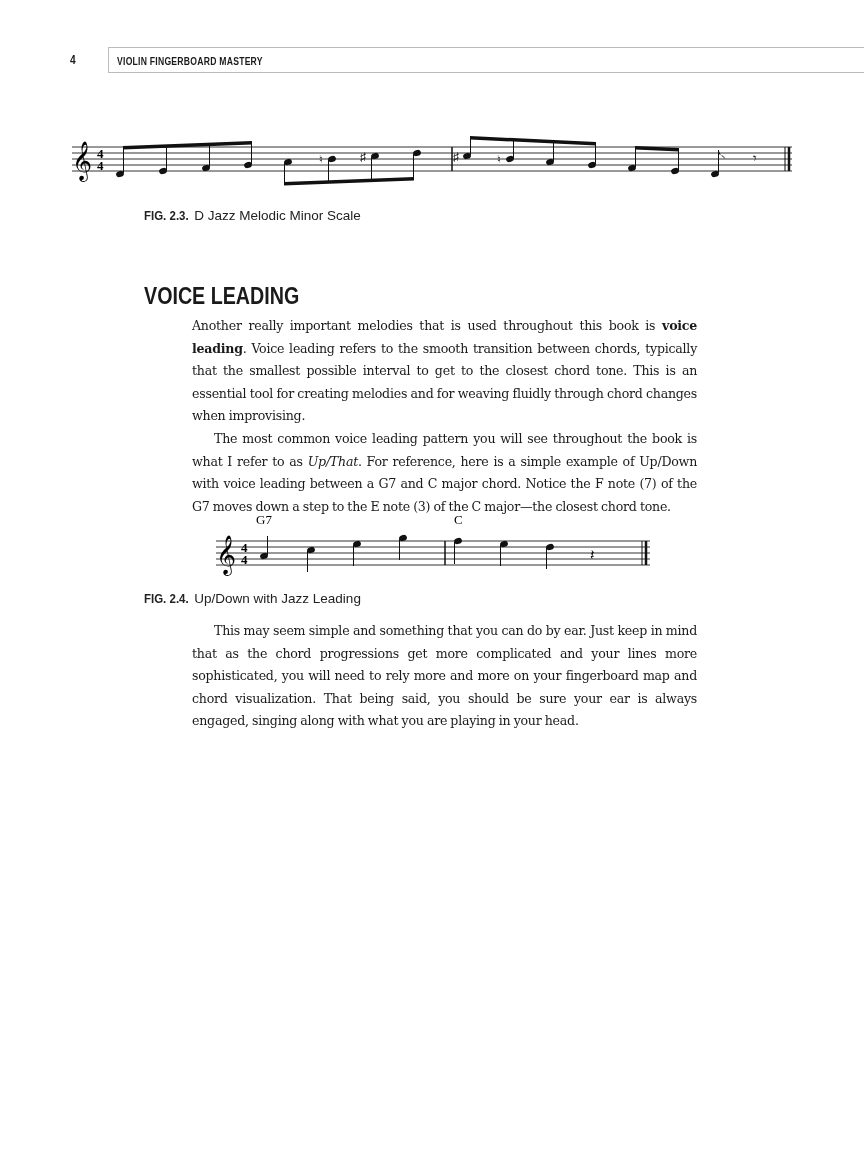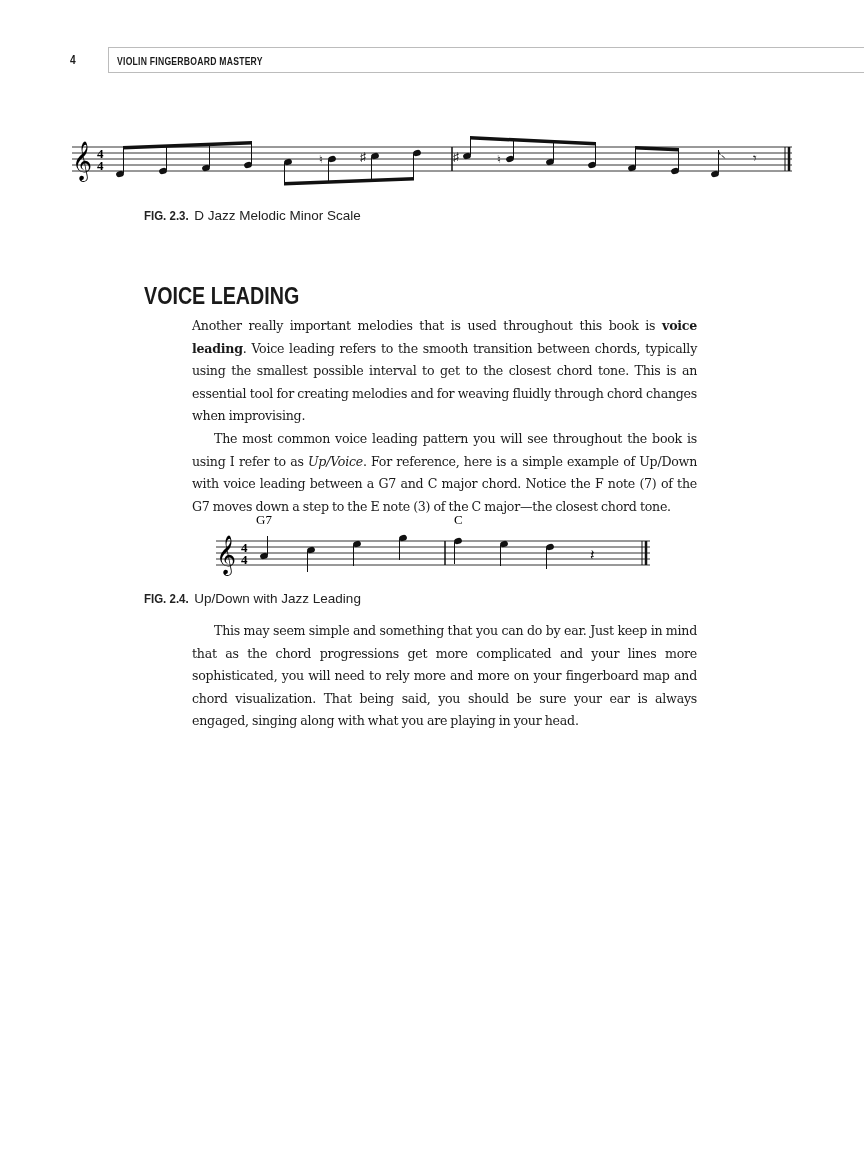--- a/index.html
+++ b/index.html
@@ -88,22 +88,22 @@
 </svg>
 
 <div class="caption" style="top:208px">
   <b>FIG. 2.3.</b>
   <span>D Jazz Melodic Minor Scale</span>
 </div>
 
 <div class="heading">VOICE LEADING</div>
 
 <div class="para" style="top:315px">
-  <p><span>Another really important melodies that is used throughout this book is </span><b>voice leading</b><span>. Voice leading refers to the smooth transition between chords, typically using the smallest possible interval to get to the closest chord tone. This is an essential tool for creating melodies and for weaving fluidly through chord changes when improvising.</span></p>
-  <p class="indent"><span>The most common voice leading pattern you will see throughout the book is using I refer to as </span><i>Up/Voice</i><span>. For reference, here is a simple example of Up/Down with voice leading between a G7 and C major chord. Notice the F note (7) of the G7 moves down a step to the E note (3) of the C major—the closest chord tone.</span></p>
+  <p><span>Another really important melodies that is used throughout this book is </span><b>voice leading</b><span>. Voice leading refers to the smooth transition between chords, typically that the smallest possible interval to get to the closest chord tone. This is an essential tool for creating melodies and for weaving fluidly through chord changes when improvising.</span></p>
+  <p class="indent"><span>The most common voice leading pattern you will see throughout the book is what I refer to as </span><i>Up/That</i><span>. For reference, here is a simple example of Up/Down with voice leading between a G7 and C major chord. Notice the F note (7) of the G7 moves down a step to the E note (3) of the C major—the closest chord tone.</span></p>
 </div>
 
 <svg class="staff" style="left:214px;top:508px" width="440" height="68" viewBox="0 0 440 68">
   <text x="42" y="16" class="chord">G7</text>
   <text x="240" y="16" class="chord">C</text>
   <g stroke="#333" stroke-width="1">
     <line x1="2" y1="33" x2="436" y2="33"></line>
       <line x1="2" y1="39" x2="436" y2="39"></line>
       <line x1="2" y1="45" x2="436" y2="45"></line>
       <line x1="2" y1="51" x2="436" y2="51"></line>

